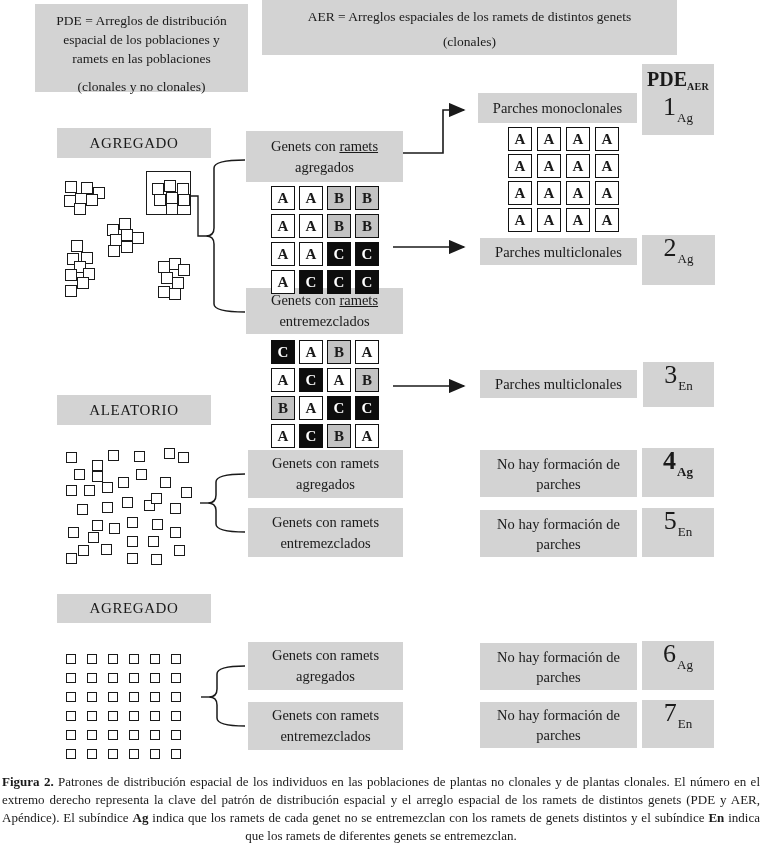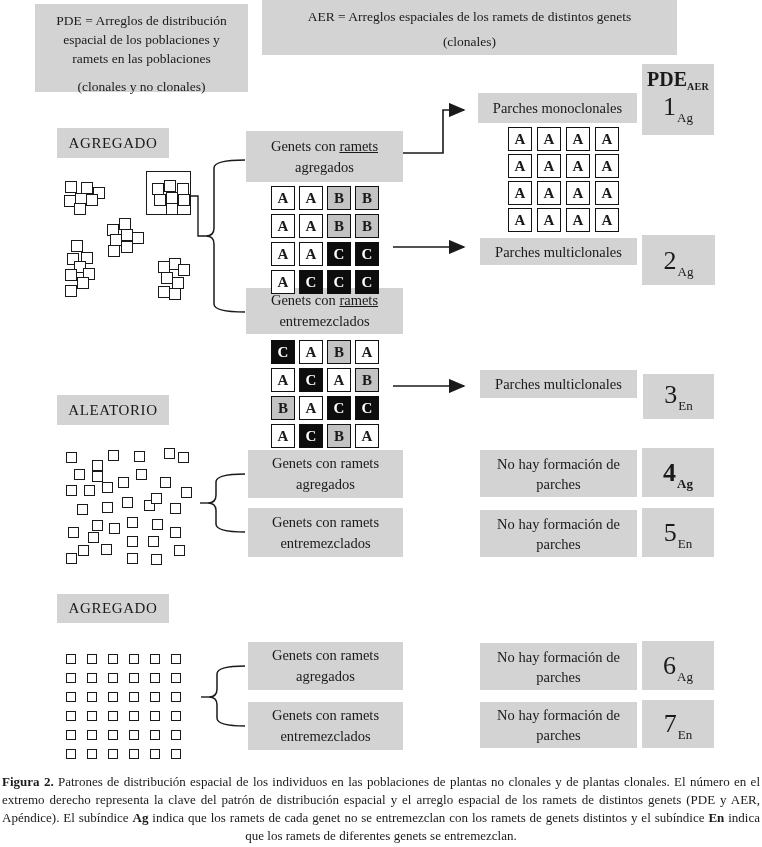--- a/index.html
+++ b/index.html
@@ -17,23 +17,23 @@
   .gbox { position:absolute; background:#d3d3d3; text-align:center; }
   .legend-pde { left:35px; top:4px; width:213px; height:88px; font-size:13.5px; line-height:19px; padding-top:7px; }
   .legend-pde .paren { margin-top:9px; }
   .legend-aer { left:262px; top:0; width:415px; height:55px; font-size:13.5px; line-height:18px; padding-top:8px; }
   .legend-aer .paren { margin-top:7px; }
   .keybox { left:642px; top:64px; width:72px; height:71px; display:flex; flex-direction:column; align-items:center; justify-content:center; }
   .keymain { font-weight:bold; font-size:20px; }
   .keysub { font-weight:bold; font-size:10px; vertical-align:-4px; letter-spacing:0.3px; }
   .numline { font-size:26px; line-height:26px; margin-top:2px; }
   .nsub { font-size:13px; vertical-align:-7px; margin-left:1px; }
-  .numbox { display:flex; align-items:flex-end; justify-content:center; }
+  .numbox { display:flex; align-items:flex-start; justify-content:center; }
   .numbox .numline { margin-top:0; }
-  .pat-label { width:112px; height:30px; font-size:15px; letter-spacing:0.6px; display:flex; align-items:center; justify-content:center; }
+  .pat-label { width:154px; height:30px; font-size:15px; letter-spacing:0.6px; display:flex; align-items:center; justify-content:center; }
   .branch { width:157px; font-size:14.5px; line-height:21px; display:flex; flex-direction:column; align-items:center; justify-content:center; }
   .outcome { width:157px; font-size:14.5px; line-height:20px; display:flex; flex-direction:column; align-items:center; justify-content:center; }
   .ul { text-decoration: underline; }
   .lgrid { position:absolute; display:grid; grid-template-columns:repeat(4,24px); grid-auto-rows:24px; gap:4px; }
   .lgrid.mono { column-gap:5px; row-gap:3px; }
   .cell {
     width:24px; height:24px; border:1.6px solid #111;
     display:flex; align-items:center; justify-content:center;
     font-weight:bold; font-size:15px; background:#fff;
   }
@@ -317,21 +317,21 @@
     <div>parches</div>
   </div>
   <div class="gbox outcome" style="left:480px;top:702px;height:46px;">
     <div>No hay formación de</div>
     <div>parches</div>
   </div>
 
   <div class="gbox numbox" style="left:642px;top:235px;width:73px;height:50px;">
     <div class="numline"><span>2</span><span class="nsub">Ag</span></div>
   </div>
-  <div class="gbox numbox" style="left:643px;top:374px;width:71px;height:45px;">
+  <div class="gbox numbox" style="left:643px;top:362px;width:71px;height:45px;">
     <div class="numline"><span>3</span><span class="nsub">En</span></div>
   </div>
   <div class="gbox numbox" style="left:642px;top:448px;width:72px;height:49px;font-weight:bold;">
     <div class="numline"><span>4</span><span class="nsub">Ag</span></div>
   </div>
   <div class="gbox numbox" style="left:642px;top:508px;width:72px;height:49px;">
     <div class="numline"><span>5</span><span class="nsub">En</span></div>
   </div>
   <div class="gbox numbox" style="left:642px;top:641px;width:72px;height:49px;">
     <div class="numline"><span>6</span><span class="nsub">Ag</span></div>

